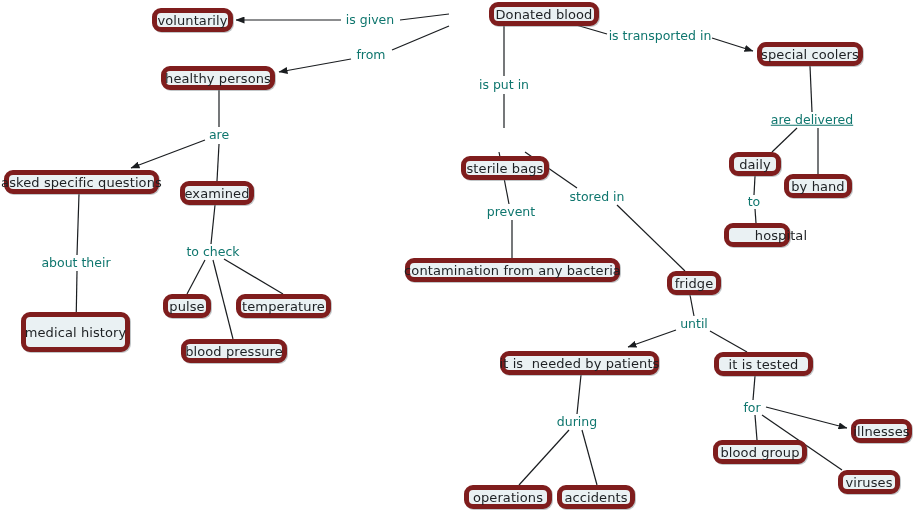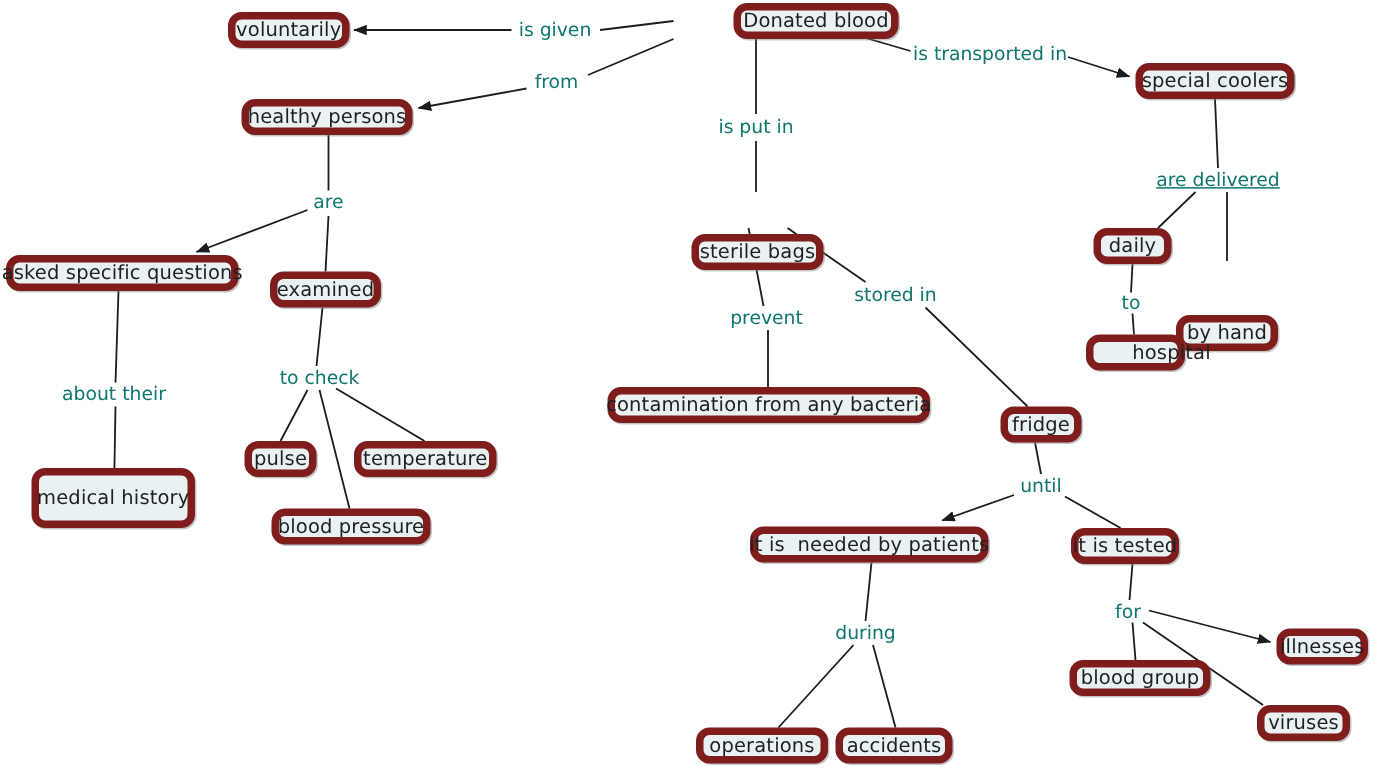--- a/index.html
+++ b/index.html
@@ -102,30 +102,30 @@
   </svg>
   <div id="nodes-group">
       <div class="node" style="left: 449px; top: 2px; width: 110px; height: 24px; margin-left: 40px;">Donated blood</div>
       <div class="node" style="left: 152px; top: 8px; width: 81px; height: 24px;">voluntarily</div>
       <div class="node" style="left: 161px; top: 66px; width: 114px; height: 24px;">healthy persons</div>
       <div class="node" style="left: 757px; top: 42px; width: 106px; height: 24px;">special coolers</div>
       <div class="node" style="left: 461px; top: 128px; width: 88px; height: 24px; margin-top: 28px;">sterile bags</div>
       <div class="node" style="left: 4px; top: 170px; width: 155px; height: 24px;">asked specific questions</div>
       <div class="node" style="left: 180px; top: 181px; width: 74px; height: 24px;">examined</div>
       <div class="node" style="left: 729px; top: 152px; width: 52px; height: 24px;">daily</div>
-      <div class="node" style="left: 784px; top: 174px; width: 68px; height: 24px; margin-top: 36px;">by hand</div>
+      <div class="node" style="left: 784px; top: 174px; width: 68px; height: 24px;">by hand</div>
       <div class="node" style="left: 724px; top: 223px; width: 66px; height: 24px; padding-left: 48px;">hospital</div>
       <div class="node" style="left: 163px; top: 294px; width: 48px; height: 24px;">pulse</div>
       <div class="node" style="left: 236px; top: 294px; width: 95px; height: 24px;">temperature</div>
       <div class="node" style="left: 181px; top: 339px; width: 106px; height: 24px;">blood pressure</div>
       <div class="node" style="left: 21px; top: 312px; width: 109px; height: 40px;">medical history</div>
       <div class="node" style="left: 405px; top: 258px; width: 215px; height: 24px;">contamination from any bacteria</div>
       <div class="node" style="left: 667px; top: 271px; width: 54px; height: 24px;">fridge</div>
       <div class="node" style="left: 500px; top: 351px; width: 159px; height: 24px;">it is  needed by patients</div>
-      <div class="node" style="left: 714px; top: 352px; width: 72px; height: 24px;">it is tested</div>
+      <div class="node" style="left: 714px; top: 352px; width: 99px; height: 24px;">it is tested</div>
       <div class="node" style="left: 851px; top: 419px; width: 61px; height: 24px;">illnesses</div>
       <div class="node" style="left: 713px; top: 440px; width: 94px; height: 24px;">blood group</div>
       <div class="node" style="left: 838px; top: 470px; width: 62px; height: 24px;">viruses</div>
       <div class="node" style="left: 464px; top: 485px; width: 88px; height: 24px;">operations</div>
       <div class="node" style="left: 557px; top: 485px; width: 78px; height: 24px;">accidents</div>
     </div>
   <div id="labels-group">
       <div class="link-label" style="left: 370px; top: 20px;">is given</div>
       <div class="link-label" style="left: 371px; top: 55px;">from</div>
       <div class="link-label" style="left: 660px; top: 36px;">is transported in</div>

